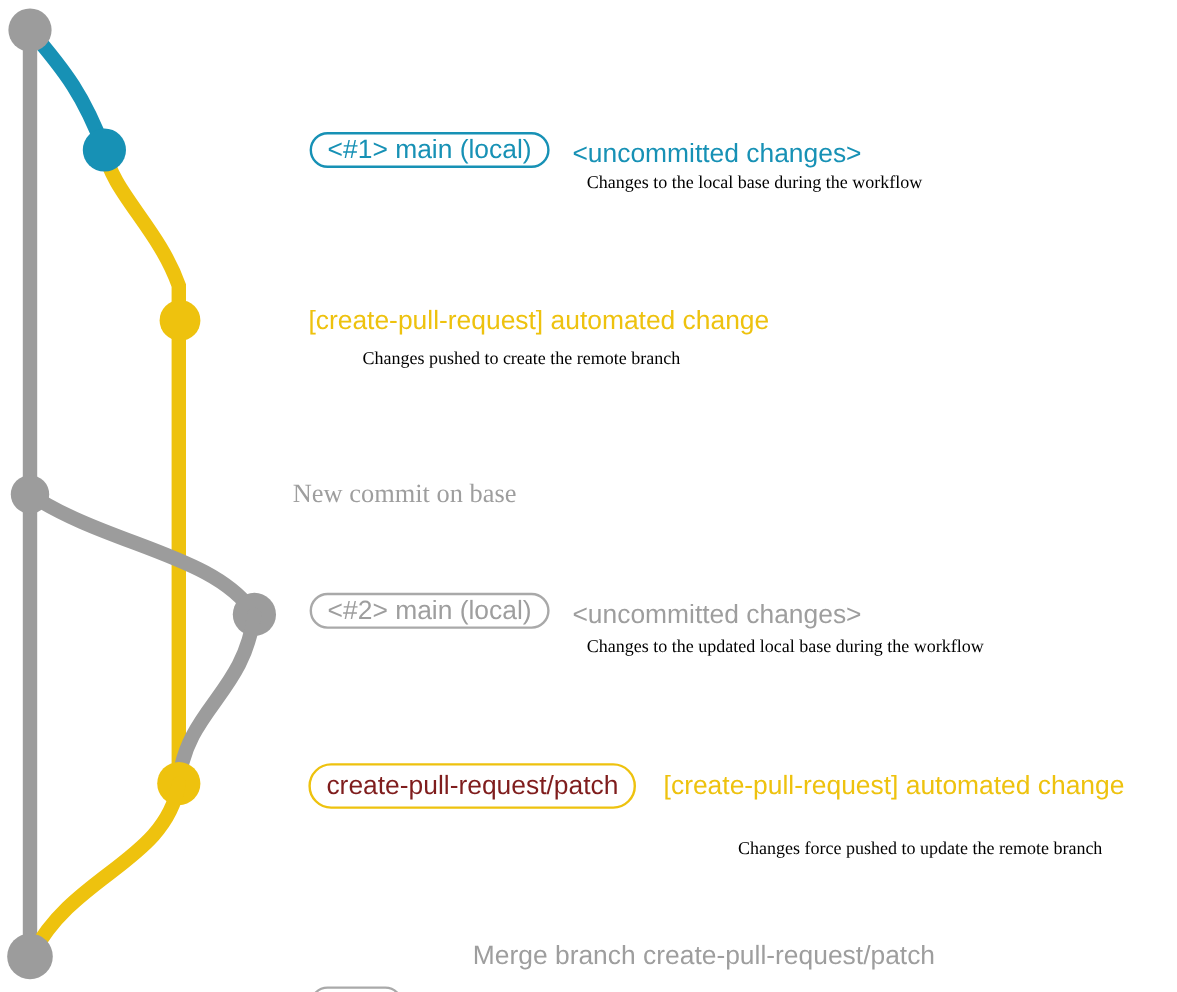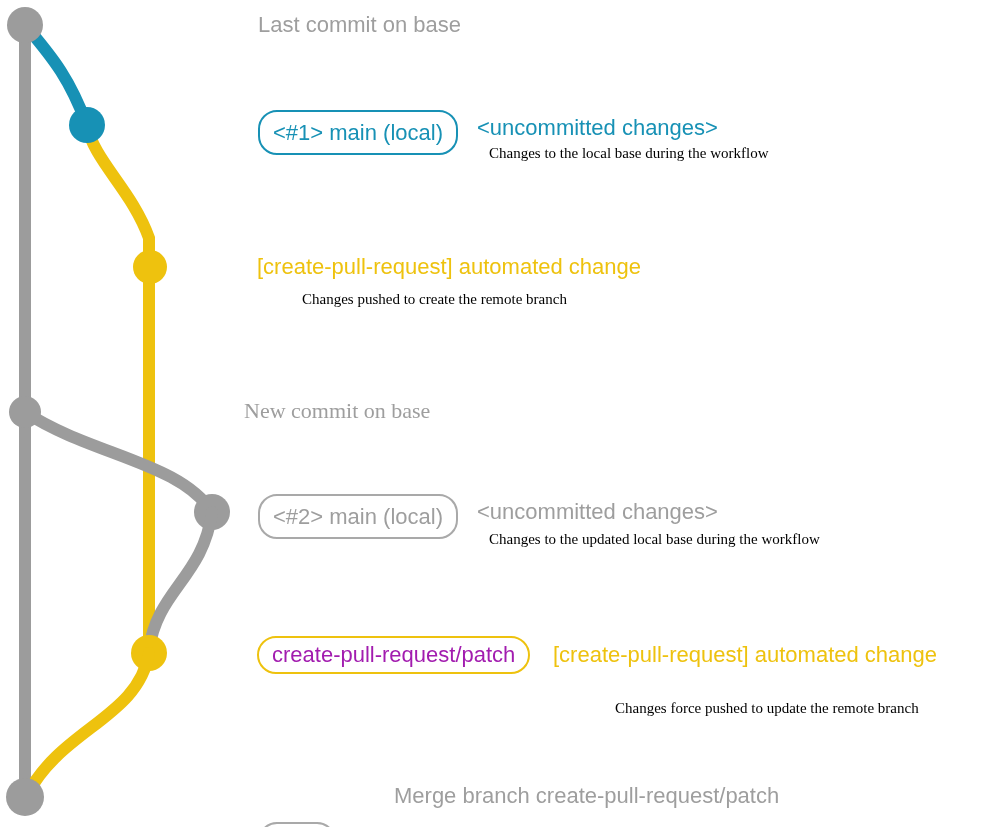--- a/index.html
+++ b/index.html
@@ -19,26 +19,26 @@
   .blue-text   { color: #1791b5; }
   .yellow-text { color: #eec20e; }
   .serif-caption {
     font-family: "Liberation Serif", serif;
     font-size: 15px; line-height: 20px; color: #000000;
   }
   .pill {
     position: absolute;
     display: inline-flex; align-items: center; justify-content: center;
     border: 2px solid; border-radius: 19px;
-    padding: 0 13px; height: 45px;
+    padding: 0 13px; height: 30px;
     font-size: 22px; white-space: nowrap;
   }
   .pill-blue   { border-color: #1791b5; color: #1791b5; }
   .pill-gray   { border-color: #a9a9a9; color: #9e9e9e; }
-  .pill-yellow { border-color: #eec20e; color: #a21caf; height: 38px; }
+  .pill-yellow { border-color: #eec20e; color: #7f1d1d; height: 38px; }
 </style>
 </head>
 <body>
 
 <div class="stage">
 
   <svg class="git-graph" width="250" height="827" viewBox="0 0 250 827">
 
     <path d="M 25,25 L 25,797" fill="none" stroke-width="12" stroke-linecap="round" stroke="#9c9c9c"></path>
 
@@ -58,21 +58,20 @@
 
     <path d="M 149,653 C 138,718 62,728 27,795" fill="none" stroke-width="12" stroke-linecap="round" stroke="#eec20e"></path>
 
     <circle cx="25" cy="25" r="18" fill="#9c9c9c"></circle>
     <circle cx="25" cy="412" r="16" fill="#9c9c9c"></circle>
     <circle cx="25" cy="797" r="19" fill="#9c9c9c"></circle>
 
     <circle cx="87" cy="125" r="18" fill="#1791b5"></circle>
   </svg>
 
-  <div class="annot sans-label gray-text" style="left:258px; top:14px;">Last commit on base</div>
 
   <div class="pill pill-blue" style="left:258px; top:110px;">&lt;#1&gt; main (local)</div>
   <div class="annot sans-label blue-text" style="left:477px; top:117px;">&lt;uncommitted changes&gt;</div>
   <div class="annot serif-caption" style="left:489px; top:143px;">Changes to the local base during the workflow</div>
 
   <div class="annot sans-label yellow-text" style="left:257px; top:256px;">[create-pull-request] automated change</div>
   <div class="annot serif-caption" style="left:270px; top:289px;margin-left:32px;">Changes pushed to create the remote branch</div>
 
   <div class="annot sans-label gray-text" style="left:244px; top:400px;font-family:Liberation Serif, serif;">New commit on base</div>
 

